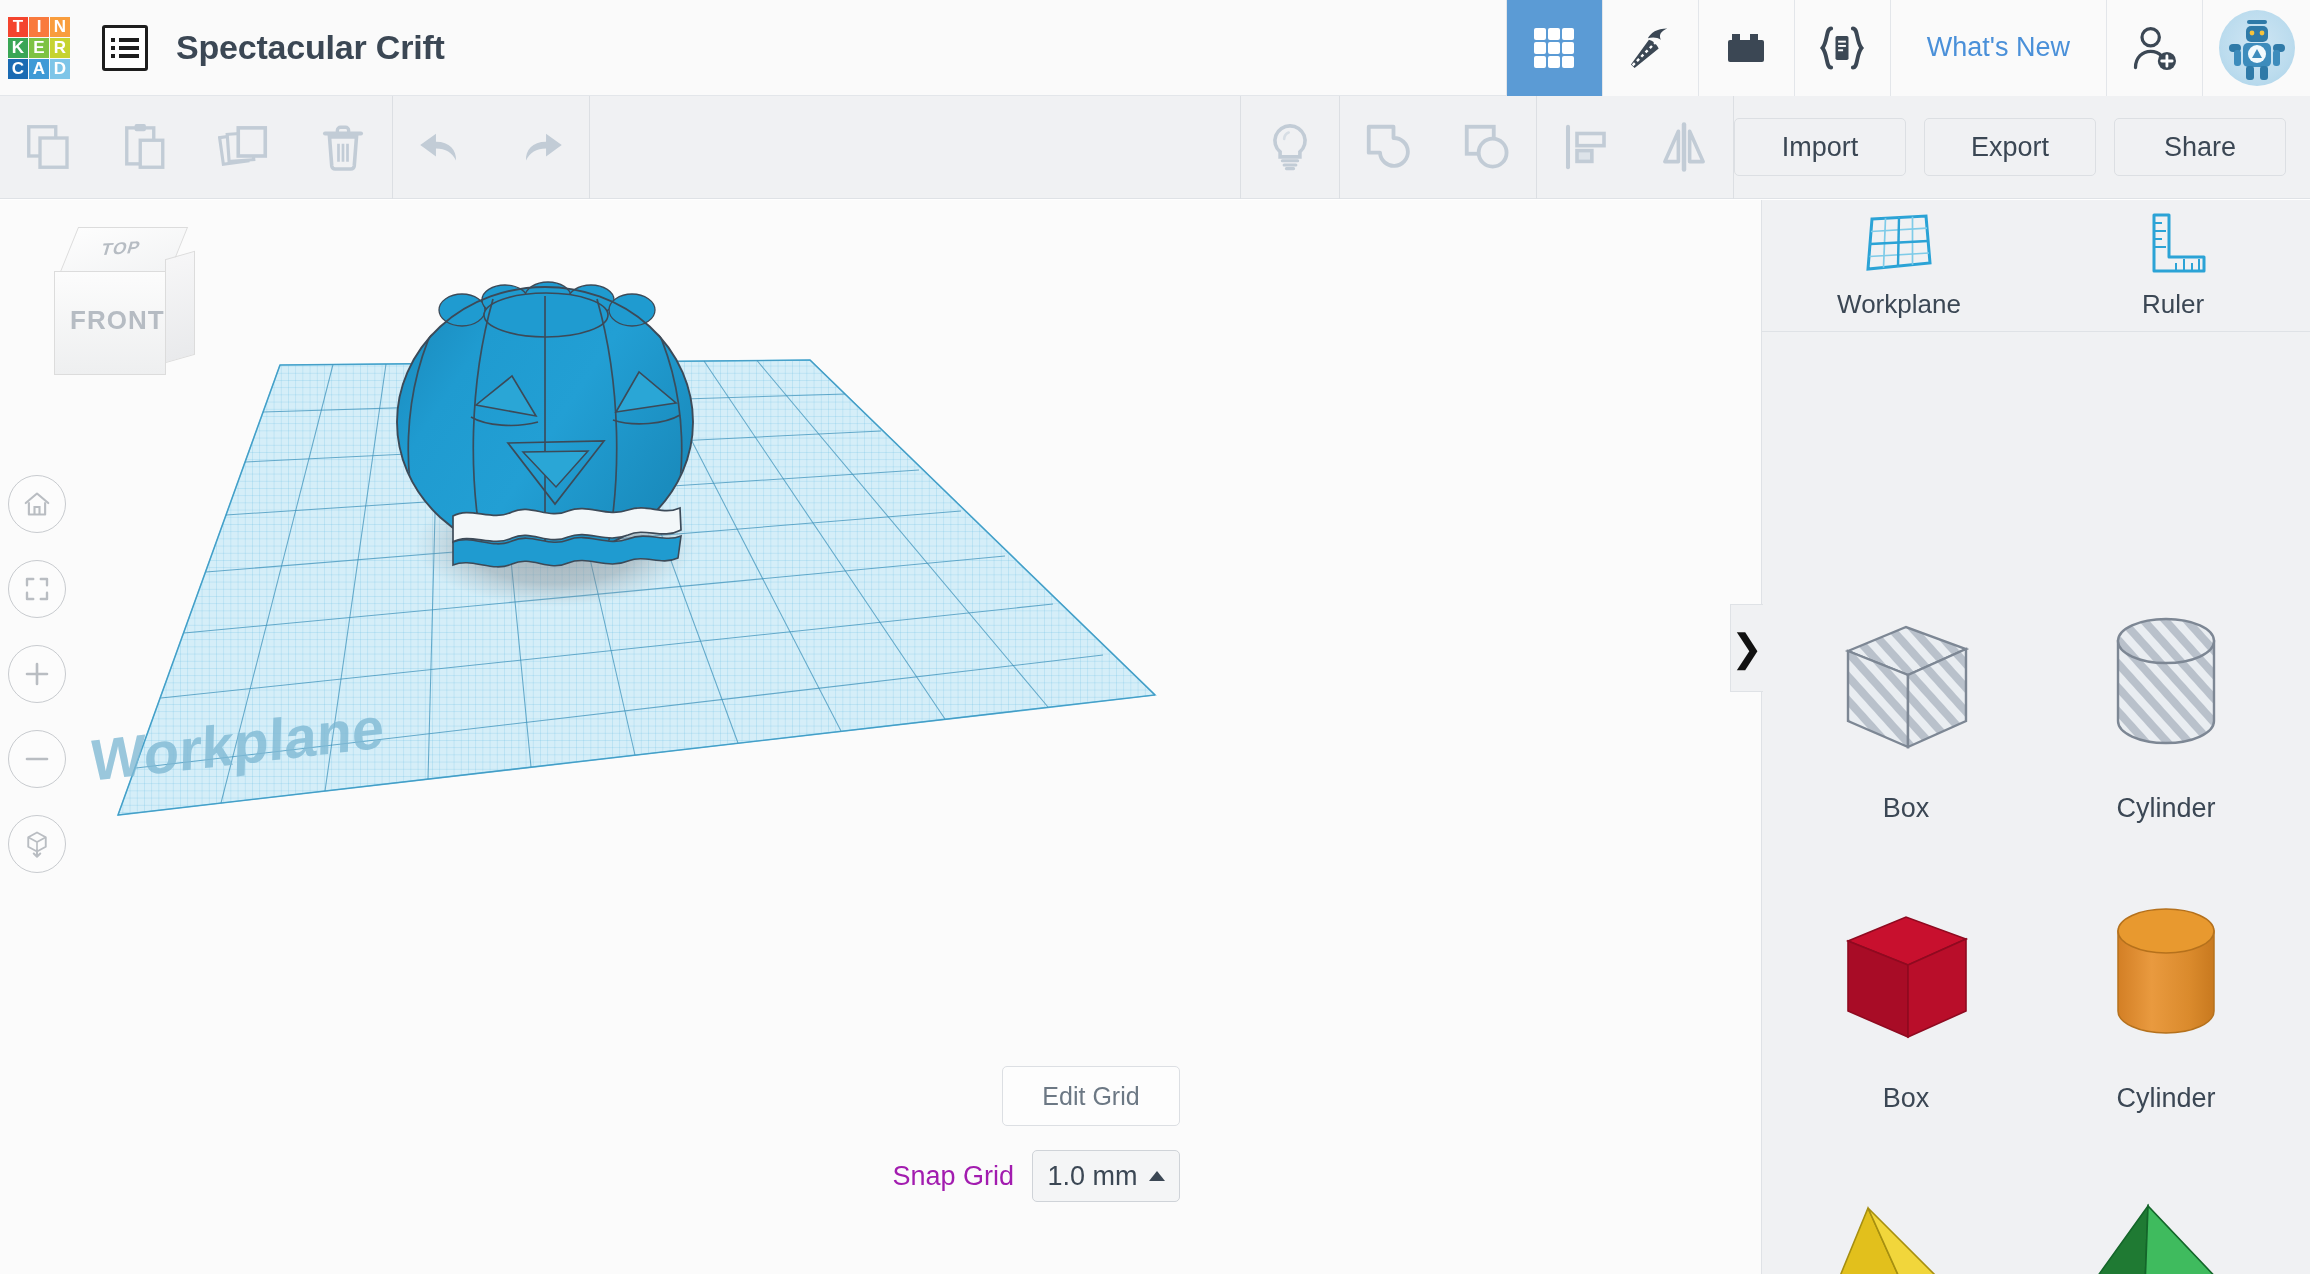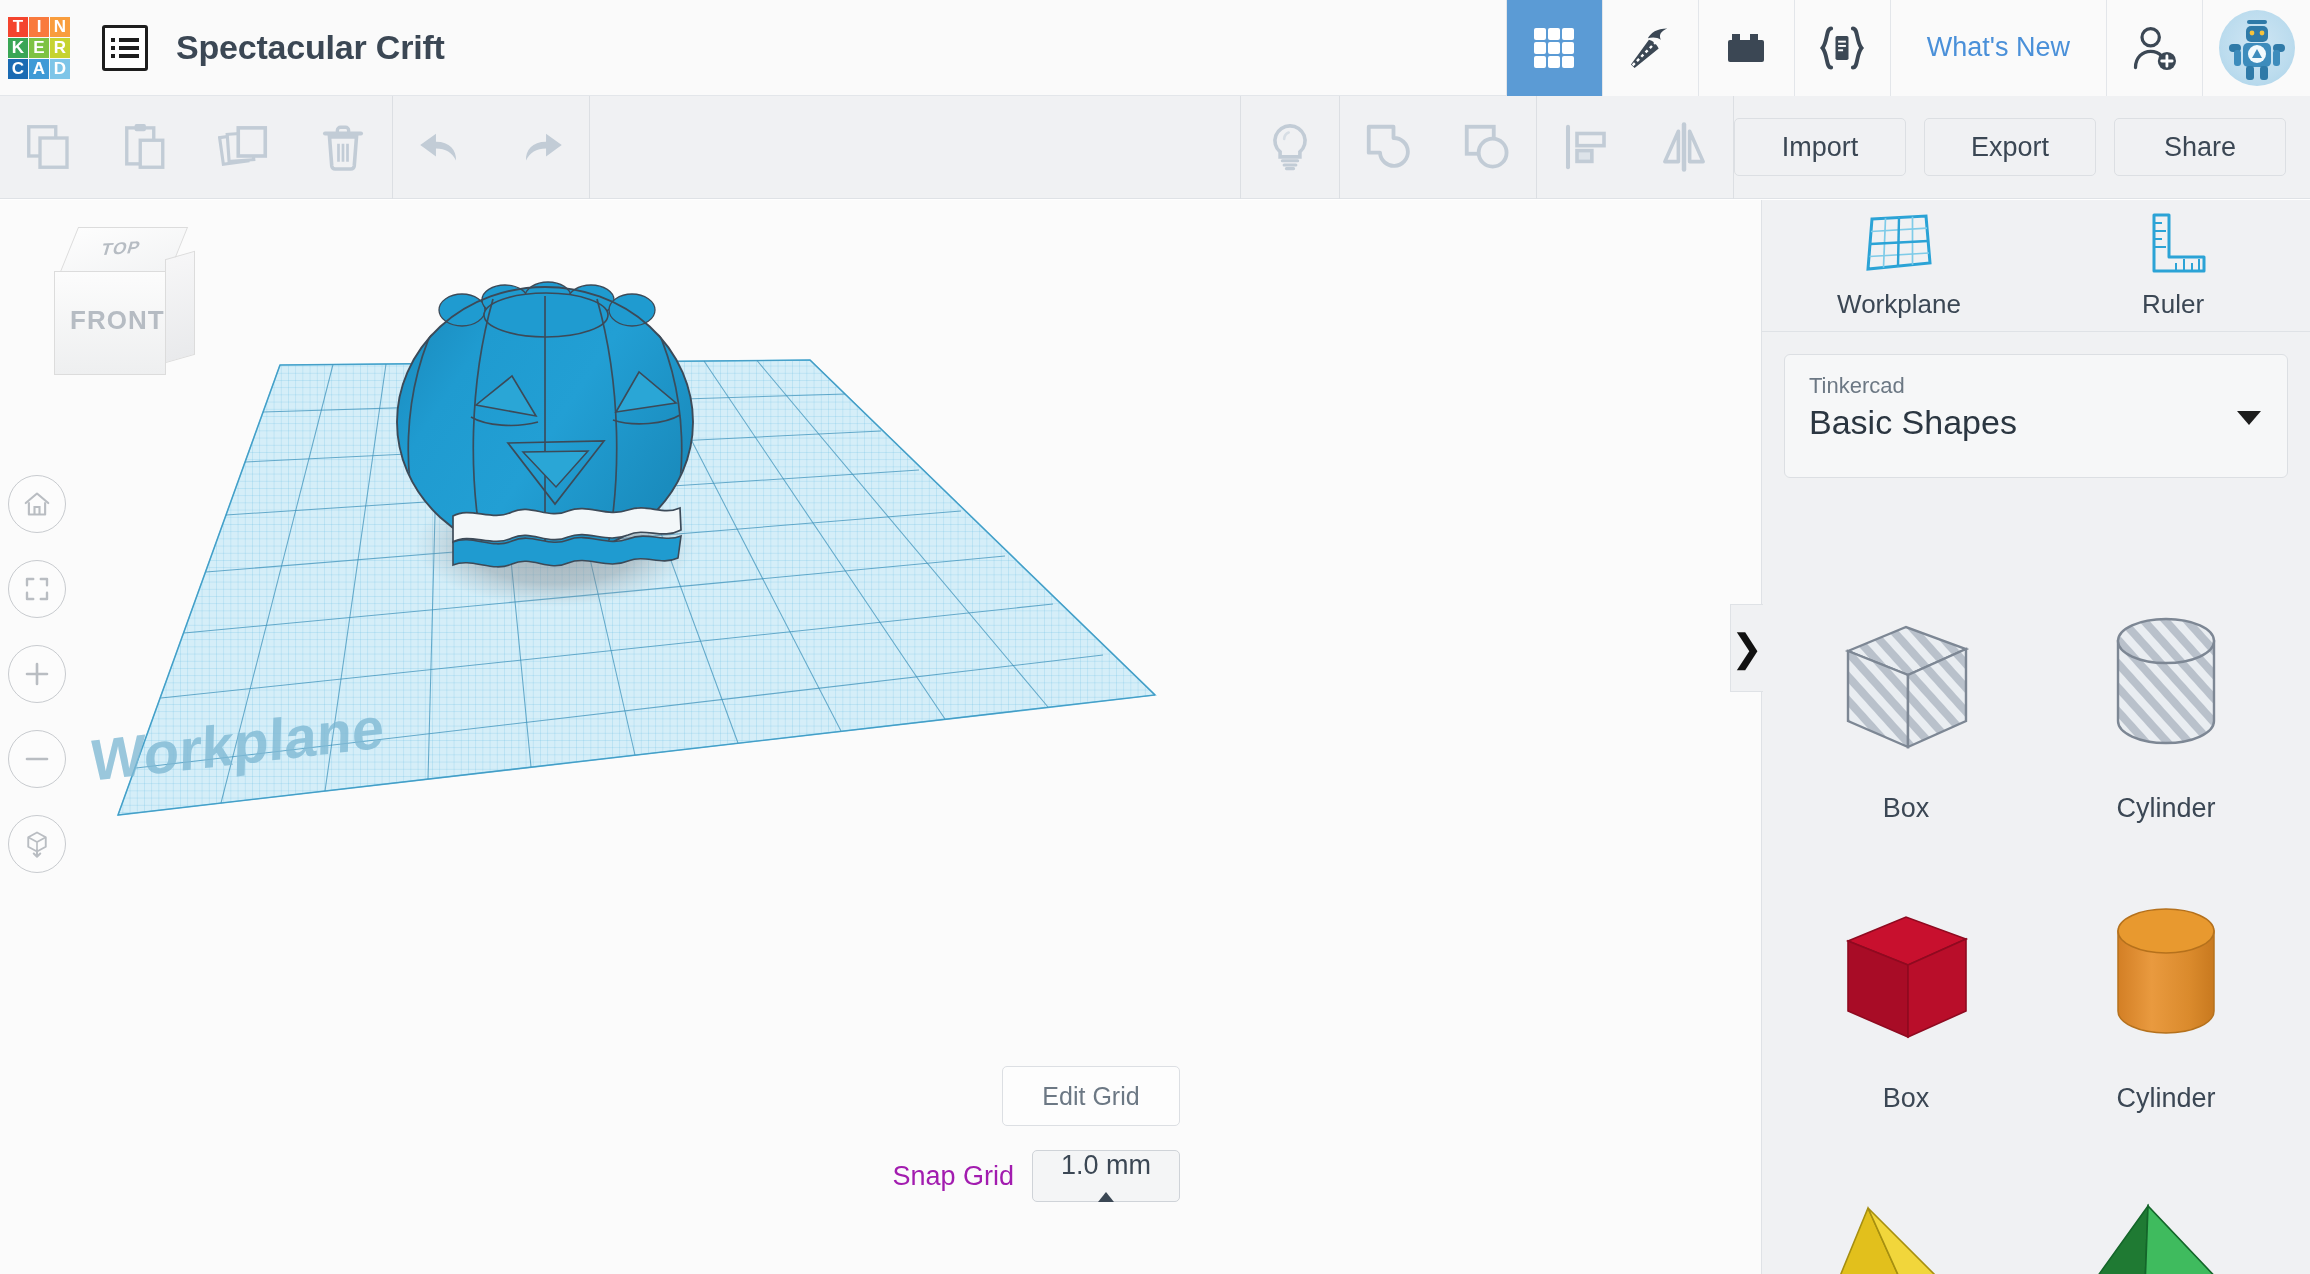--- a/index.html
+++ b/index.html
@@ -143,21 +143,21 @@
     display: flex; align-items: center; justify-content: center;
   }
   .snap-row {
     position: absolute; right: 581px; bottom: 72px;
     display: flex; align-items: center; gap: 18px;
   }
   .snap-label { font-size: 27px; color: #a21caf; }
   .snap-select {
     width: 148px; height: 52px; border: 1px solid #cfd3d8; border-radius: 5px;
     background: #f4f5f6; display: flex; align-items: center; justify-content: center;
-    gap: 11px; cursor: pointer; font-size: 27px; color: #3b4754; flex-direction: column;
+    gap: 11px; cursor: pointer; font-size: 27px; color: #3b4754;
   }
   .caret-up {
     width: 0; height: 0; border-left: 8px solid transparent;
     border-right: 8px solid transparent; border-bottom: 10px solid #3b4754;
   }
 
   
   .rpanel {
     position: absolute; top: 200px; right: 0; width: 549px; height: 1074px;
     background: #f0f1f3; border-left: 1px solid #dfe2e6;
@@ -618,27 +618,20 @@
             <line x1="40" y1="60" x2="40" y2="52"></line>
             <line x1="48" y1="60" x2="48" y2="48"></line>
             <line x1="56" y1="60" x2="56" y2="52"></line>
             <line x1="63" y1="60" x2="63" y2="48"></line>
           </g>
         </svg>
         <div class="rp-tool-label">Ruler</div>
       </div>
     </div>
 
-    <div class="rp-dd-wrap">
-      <div class="rp-dropdown">
-        <div class="rp-dd-sub">Tinkercad</div>
-        <div class="rp-dd-main">Basic Shapes</div>
-        <span class="dd-caret"></span>
-      </div>
-    </div>
 
     <div class="shape-grid">
 
       <div class="shape-cell">
         <div class="shape-art">
           <svg width="180" height="180" viewBox="0 0 180 180">
             <defs>
               <pattern id="hatch" width="16" height="16" patternUnits="userSpaceOnUse" patternTransform="rotate(-42)">
                 <rect width="16" height="16" fill="#e9edf1"></rect>
                 <rect width="8" height="16" fill="#b9c1cb"></rect>

